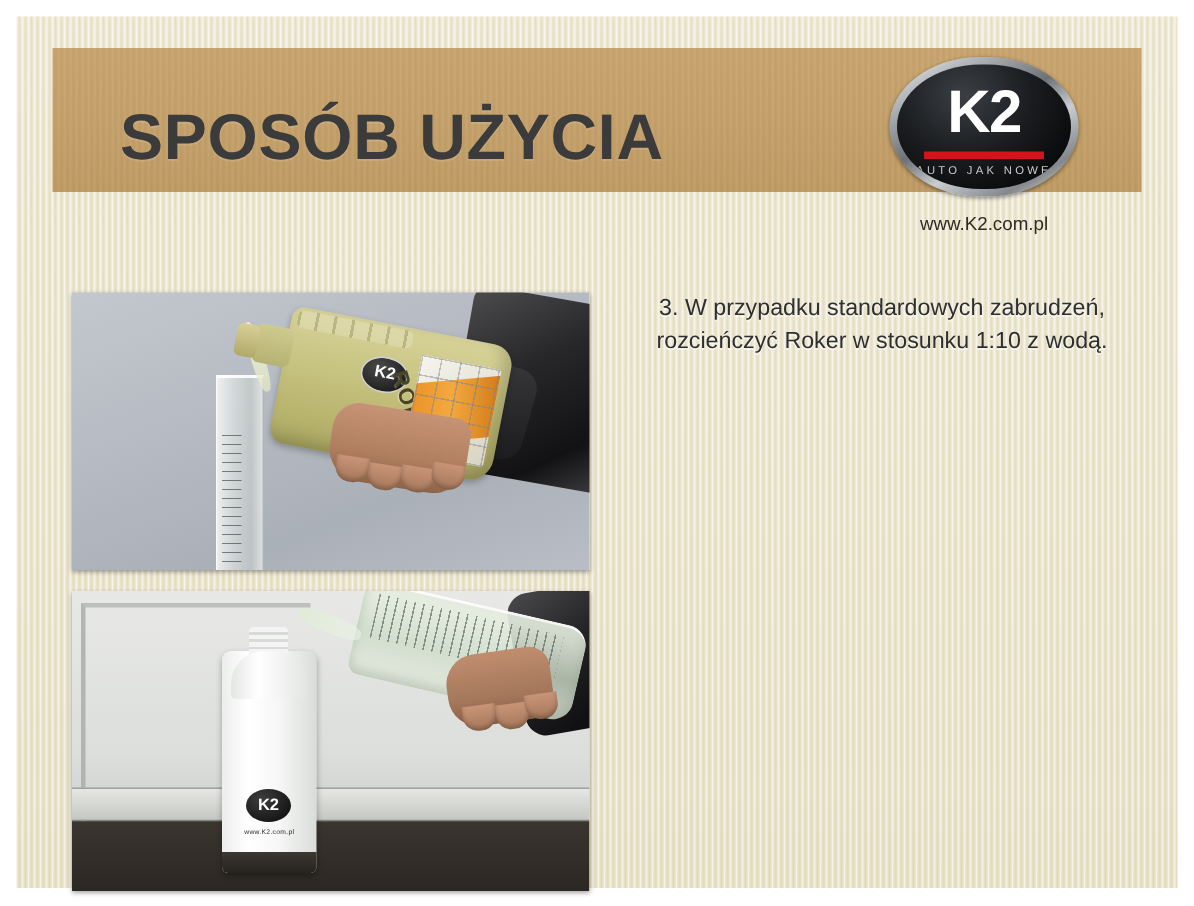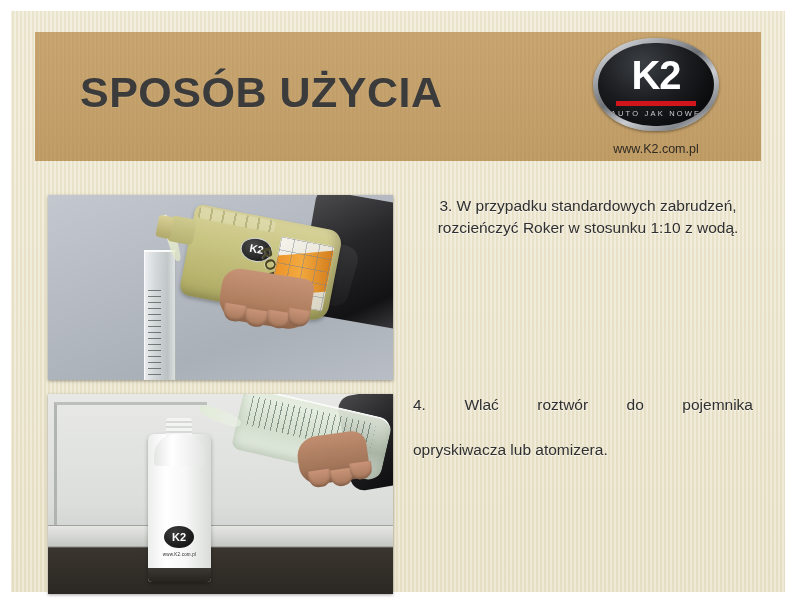--- a/index.html
+++ b/index.html
@@ -37,21 +37,21 @@
         rgba(255,255,255,0.45) 4px),
       linear-gradient(180deg, #efe9d4 0%, #ece6cf 45%, #e9e2c8 100%);
   }
 
   
   .banner {
     position: absolute;
     left: 24px;
     top: 21px;
     width: 726px;
-    height: 129px;
+    height: 96px;
     background: linear-gradient(180deg, #c8a46d 0%, #c4a069 50%, #bf9a62 100%);
   }
   .banner-texture {
     position: absolute;
     inset: 0;
     background: repeating-linear-gradient(90deg,
       rgba(255,255,255,0.05) 0px,
       rgba(0,0,0,0.02) 2px,
       rgba(255,255,255,0.04) 4px);
     pointer-events: none;
@@ -475,19 +475,15 @@
           <div class="sprayer-url">www.K2.com.pl</div>
           <div class="sprayer-base"></div>
         </div>
       </div>
     </div>
 
     <div class="body-text" id="step-three-text">
       <span>3. W przypadku standardowych zabrudzeń, rozcieńczyć Roker w stosunku 1:10 z wodą.</span>
     </div>
 
-    <div class="body-text" id="step-four-text">
-      <div class="just-line">4. Wlać roztwór do pojemnika</div>
-      <div>opryskiwacza lub atomizera.</div>
-    </div>
 
   </div>
 </div>
 
 </body></html>

